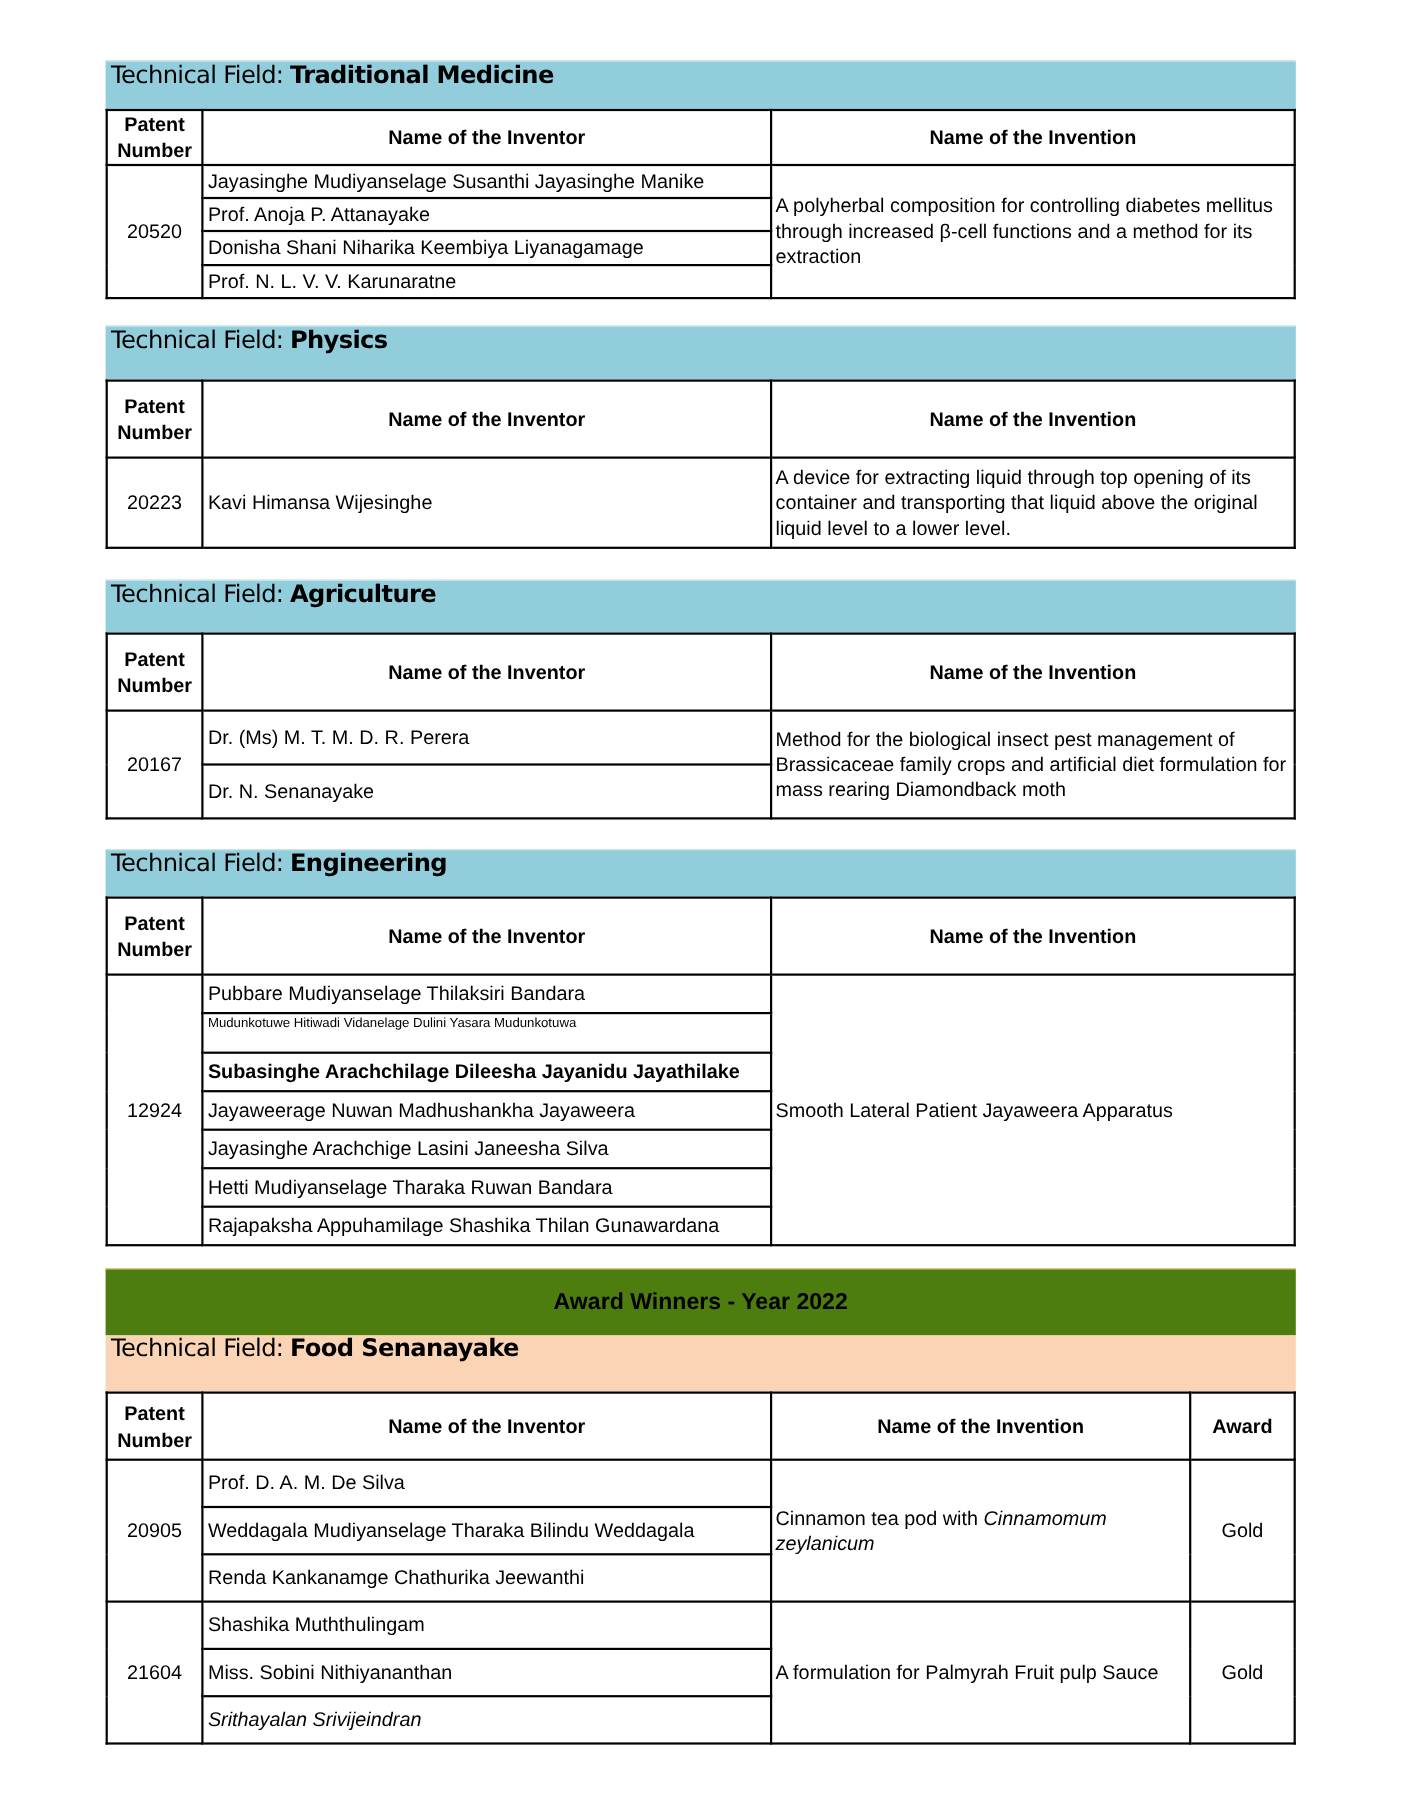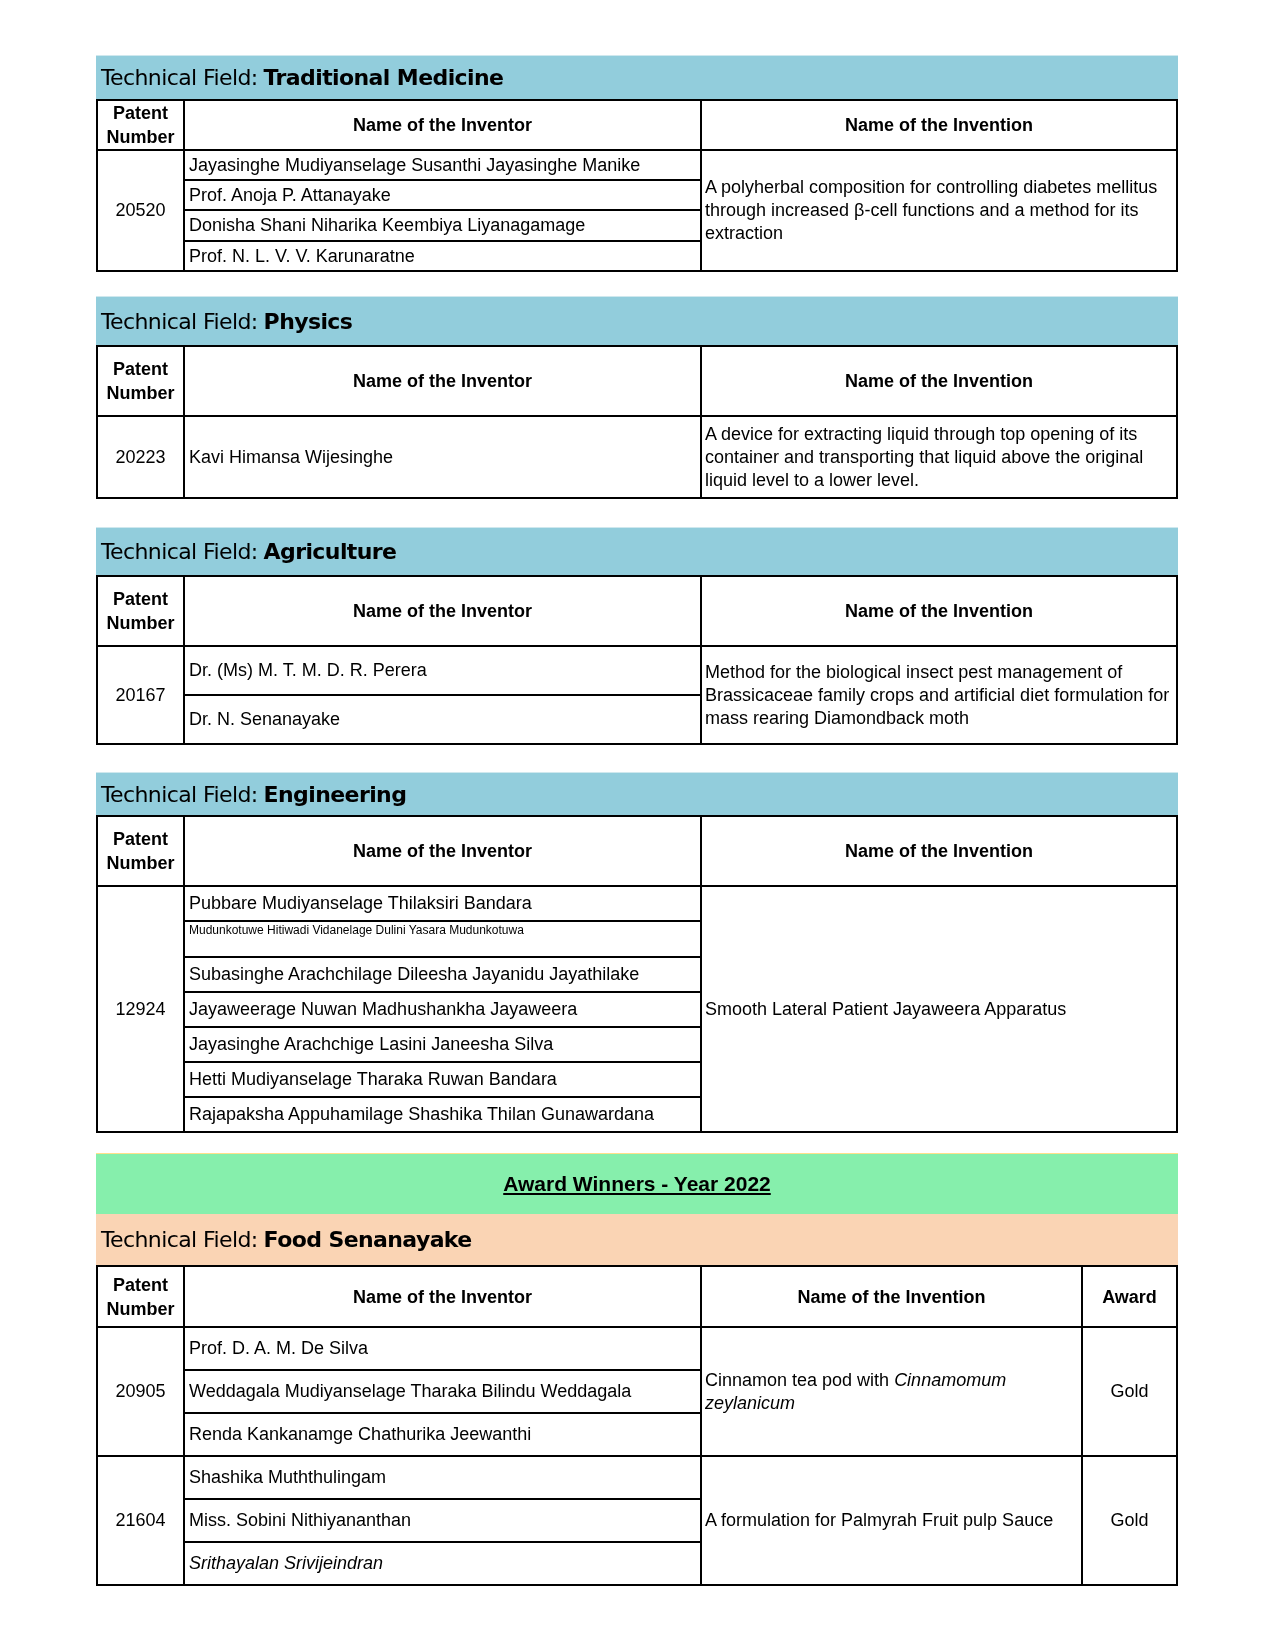--- a/index.html
+++ b/index.html
@@ -1,38 +1,38 @@
 <!DOCTYPE html>
 <html><head>
 <meta charset="utf-8">
 <style>
   * { box-sizing: border-box; margin: 0; padding: 0; }
   html, body { width: 1275px; height: 1650px; background: #ffffff; }
   body { position: relative; font-family: "Liberation Sans", sans-serif; color: #000; }
   .section { position: absolute; left: 96px; width: 1082px; }
   .field-bar {
-    background: #92cddc; height: 44px; display: flex; align-items: center;
+    background: #92cddc; height: 44px; display: flex; 
     padding-left: 5px; font-family: "DejaVu Sans", sans-serif; font-size: 22px;
     letter-spacing: -0.6px; border-top: 1px solid #cfe8ee;
   }
   .field-bar.peach { background: #fad4b4; border-top: none; }
   .field-bar b { font-weight: bold; margin-left: 6px; }
   table { border-collapse: collapse; width: 100%; table-layout: fixed; }
   td, th { border: 2px solid #000; font-size: 18px; vertical-align: middle; }
   th { font-weight: bold; text-align: center; font-size: 18px; line-height: 24px; }
   td.pn { text-align: center; }
   td.inv { padding: 0 4px; white-space: nowrap; overflow: hidden; }
   td.desc { padding: 0 3px; line-height: 23px; }
   td.award { text-align: center; }
   .col-pn { width: 87px; }
   .col-inv { width: 517px; }
   .col-aw { width: 95px; }
   .gold-bar {
-    background: #86efac; height: 61px; display: flex; align-items: center; justify-content: center;
-    font-weight: bold; font-size: 21px; border-top: 1px solid #ffe08a; text-decoration: underline;
+    background: #4d7c0f; height: 61px; display: flex; align-items: center; justify-content: center;
+    font-weight: bold; font-size: 21px; border-top: 1px solid #ffe08a;
   }
   .squeeze { line-height: 17px; font-size: 12px; white-space: normal; height: 34px; overflow: hidden; }
   em { font-style: italic; }
 </style>
 </head>
 <body>
 
 <div class="section" style="top:55px;">
   <div class="field-bar">
     <span>Technical Field:</span>
@@ -143,21 +143,21 @@
     <tr style="height:35px;">
       <td class="pn" rowspan="7">12924</td>
       <td class="inv">Pubbare Mudiyanselage Thilaksiri Bandara</td>
       <td class="desc" rowspan="7">Smooth Lateral Patient Jayaweera Apparatus</td>
     </tr>
     <tr style="height:35px;">
       <td class="inv">
             <div class="squeeze">Mudunkotuwe Hitiwadi Vidanelage Dulini Yasara Mudunkotuwa</div>
           </td>
     </tr>
-    <tr style="height:35px;">
+    <tr style="height:35px;font-weight:bold;">
       <td class="inv">Subasinghe Arachchilage Dileesha Jayanidu Jayathilake</td>
     </tr>
     <tr style="height:35px;">
       <td class="inv">Jayaweerage Nuwan Madhushankha Jayaweera</td>
     </tr>
     <tr style="height:35px;">
       <td class="inv">Jayasinghe Arachchige Lasini Janeesha Silva</td>
     </tr>
     <tr style="height:35px;">
       <td class="inv">Hetti Mudiyanselage Tharaka Ruwan Bandara</td>

